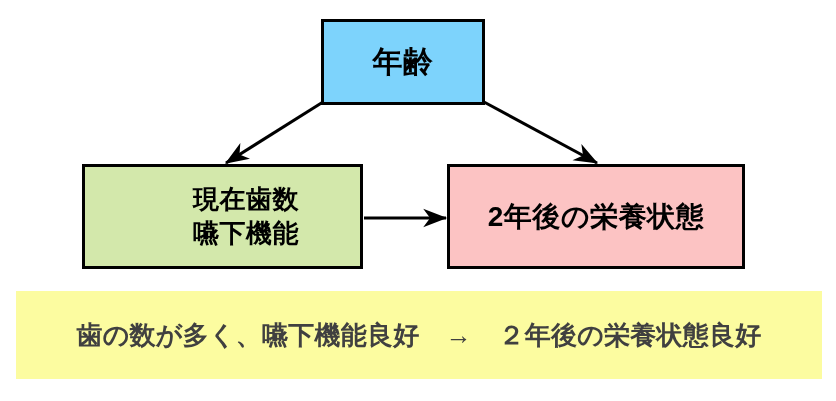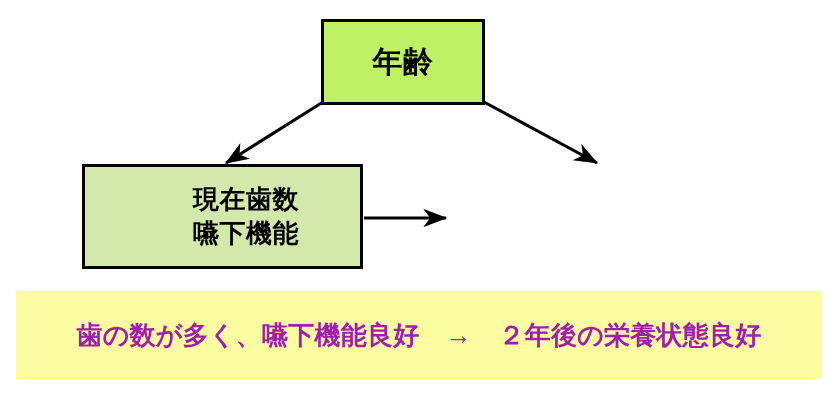--- a/index.html
+++ b/index.html
@@ -46,21 +46,21 @@
     font-weight: bold;
     line-height: 1.28;
     letter-spacing: 0.02em;
   }
 
   #node-age {
     left: 321px;
     top: 19px;
     width: 164px;
     height: 86px;
-    background: #bef264;
+    background: #7dd3fc;
     font-size: 30px;
   }
 
   #node-oral {
     left: 82px;
     top: 164px;
     width: 281px;
     height: 105px;
     background: #d3e8ab;
     font-size: 26px;
@@ -89,21 +89,21 @@
     width: 806px;
     height: 88px;
     background: #fcfca0;
     display: flex;
     align-items: center;
     justify-content: center;
   }
   #caption-text {
     font-size: 26px;
     font-weight: bold;
-    color: #a21caf;
+    color: #404040;
     letter-spacing: 0.01em;
     white-space: pre;
   }
 </style>
 </head>
 <body>
 
 <div id="diagram-root">
 
   <svg id="connectors" viewBox="0 0 836 401" width="836" height="401" xmlns="http://www.w3.org/2000/svg">
@@ -122,18 +122,21 @@
 
   <div class="node" id="node-age">
     <span class="node-label">年齢</span>
   </div>
 
   <div class="node" id="node-oral">
     <span class="node-label">現在歯数
 嚥下機能</span>
   </div>
 
+  <div class="node" id="node-nutrition">
+    <span class="node-label">2年後の栄養状態</span>
+  </div>
 
   <div id="caption-banner">
     <span id="caption-text">歯の数が多く、嚥下機能良好　→　２年後の栄養状態良好</span>
   </div>
 
 </div>
 
 </body></html>

